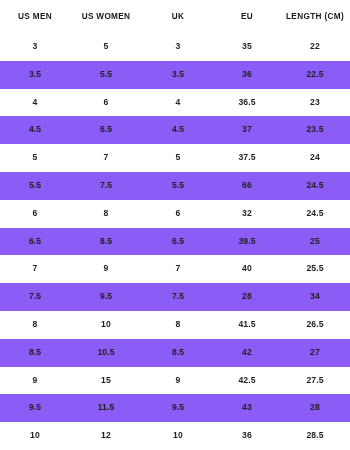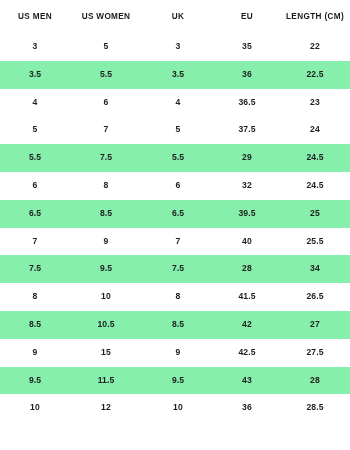--- a/index.html
+++ b/index.html
@@ -47,21 +47,21 @@
     line-height: 33px;
     white-space: nowrap;
   }
   tbody tr {
     height: 27.8px;
   }
   tbody tr.row-odd {
     background: #ffffff;
   }
   tbody tr.row-even {
-    background: #86efac;
+    background: #8b5cf6;
   }
   tbody td {
     font-size: 8.6px;
     font-weight: bold;
     color: #1f1f1f;
     height: 27.8px;
     line-height: 27.8px;
     letter-spacing: 0.1px;
   }
   col.c-usmen    { width: 70px; }
@@ -106,32 +106,39 @@
           <td>36</td>
           <td>22.5</td>
         </tr>
         <tr class="row-odd">
           <td>4</td>
           <td>6</td>
           <td>4</td>
           <td>36.5</td>
           <td>23</td>
         </tr>
+        <tr class="row-even">
+          <td>4.5</td>
+          <td>6.5</td>
+          <td>4.5</td>
+          <td>37</td>
+          <td>23.5</td>
+        </tr>
         <tr class="row-odd">
           <td>5</td>
           <td>7</td>
           <td>5</td>
           <td>37.5</td>
           <td>24</td>
         </tr>
         <tr class="row-even">
           <td>5.5</td>
           <td>7.5</td>
           <td>5.5</td>
-          <td>29</td>
+          <td>66</td>
           <td>24.5</td>
         </tr>
         <tr class="row-odd">
           <td>6</td>
           <td>8</td>
           <td>6</td>
           <td>32</td>
           <td>24.5</td>
         </tr>
         <tr class="row-even">

